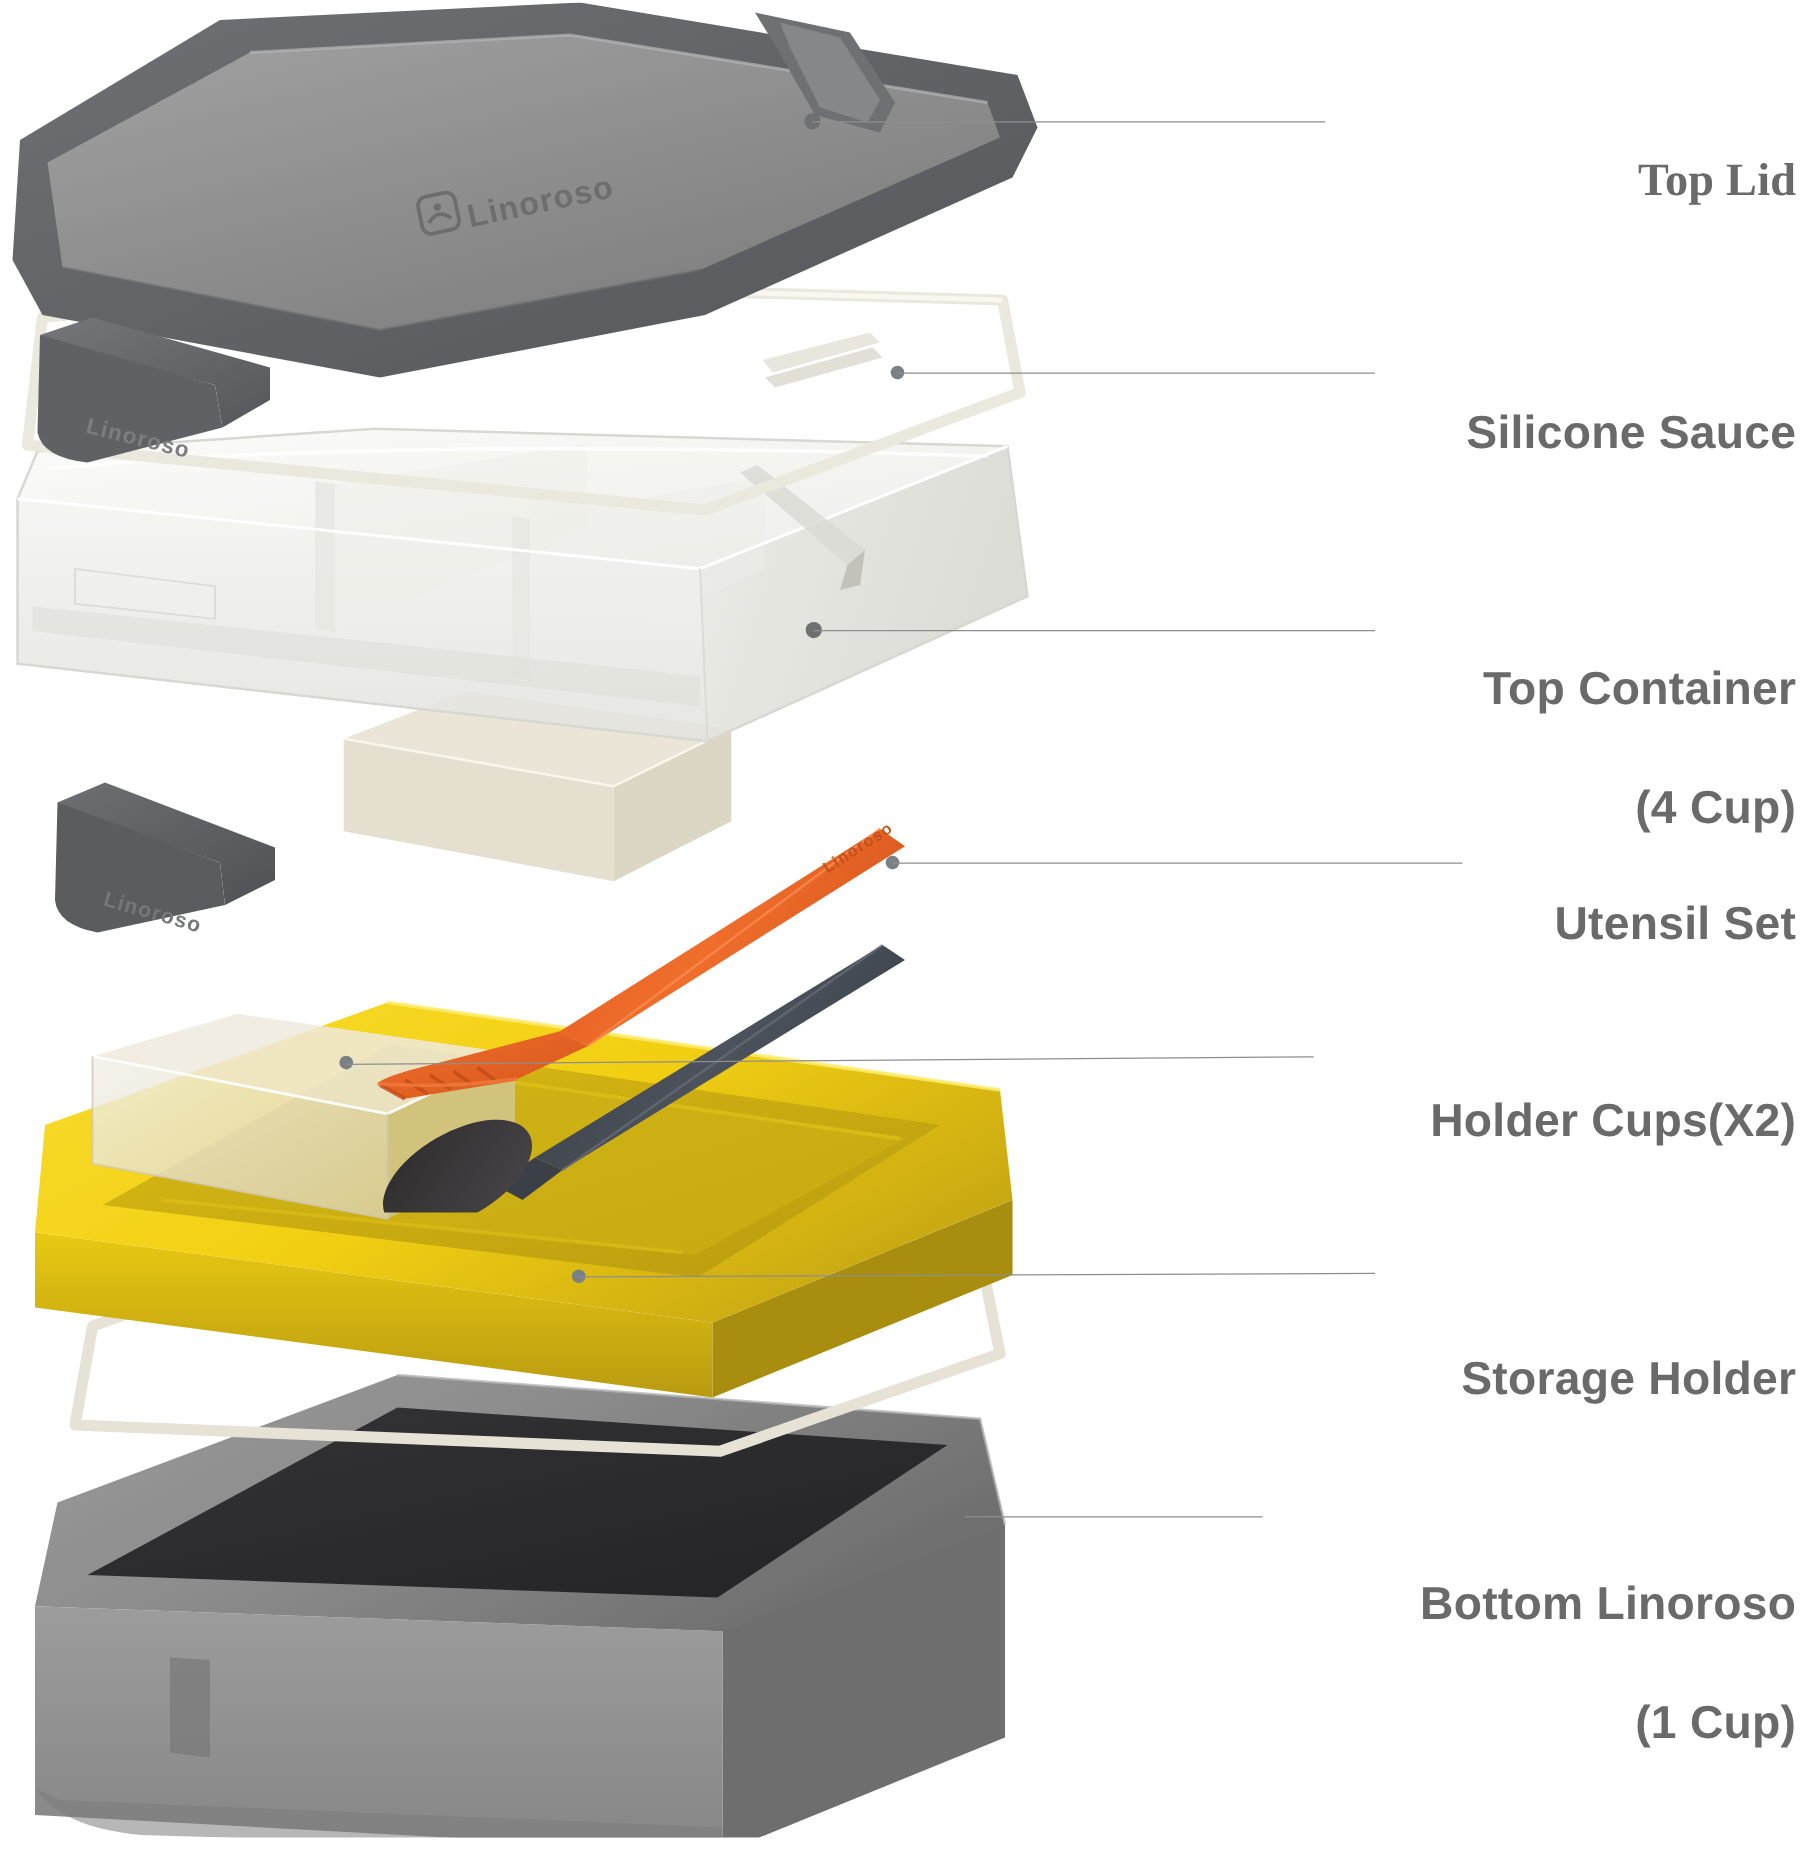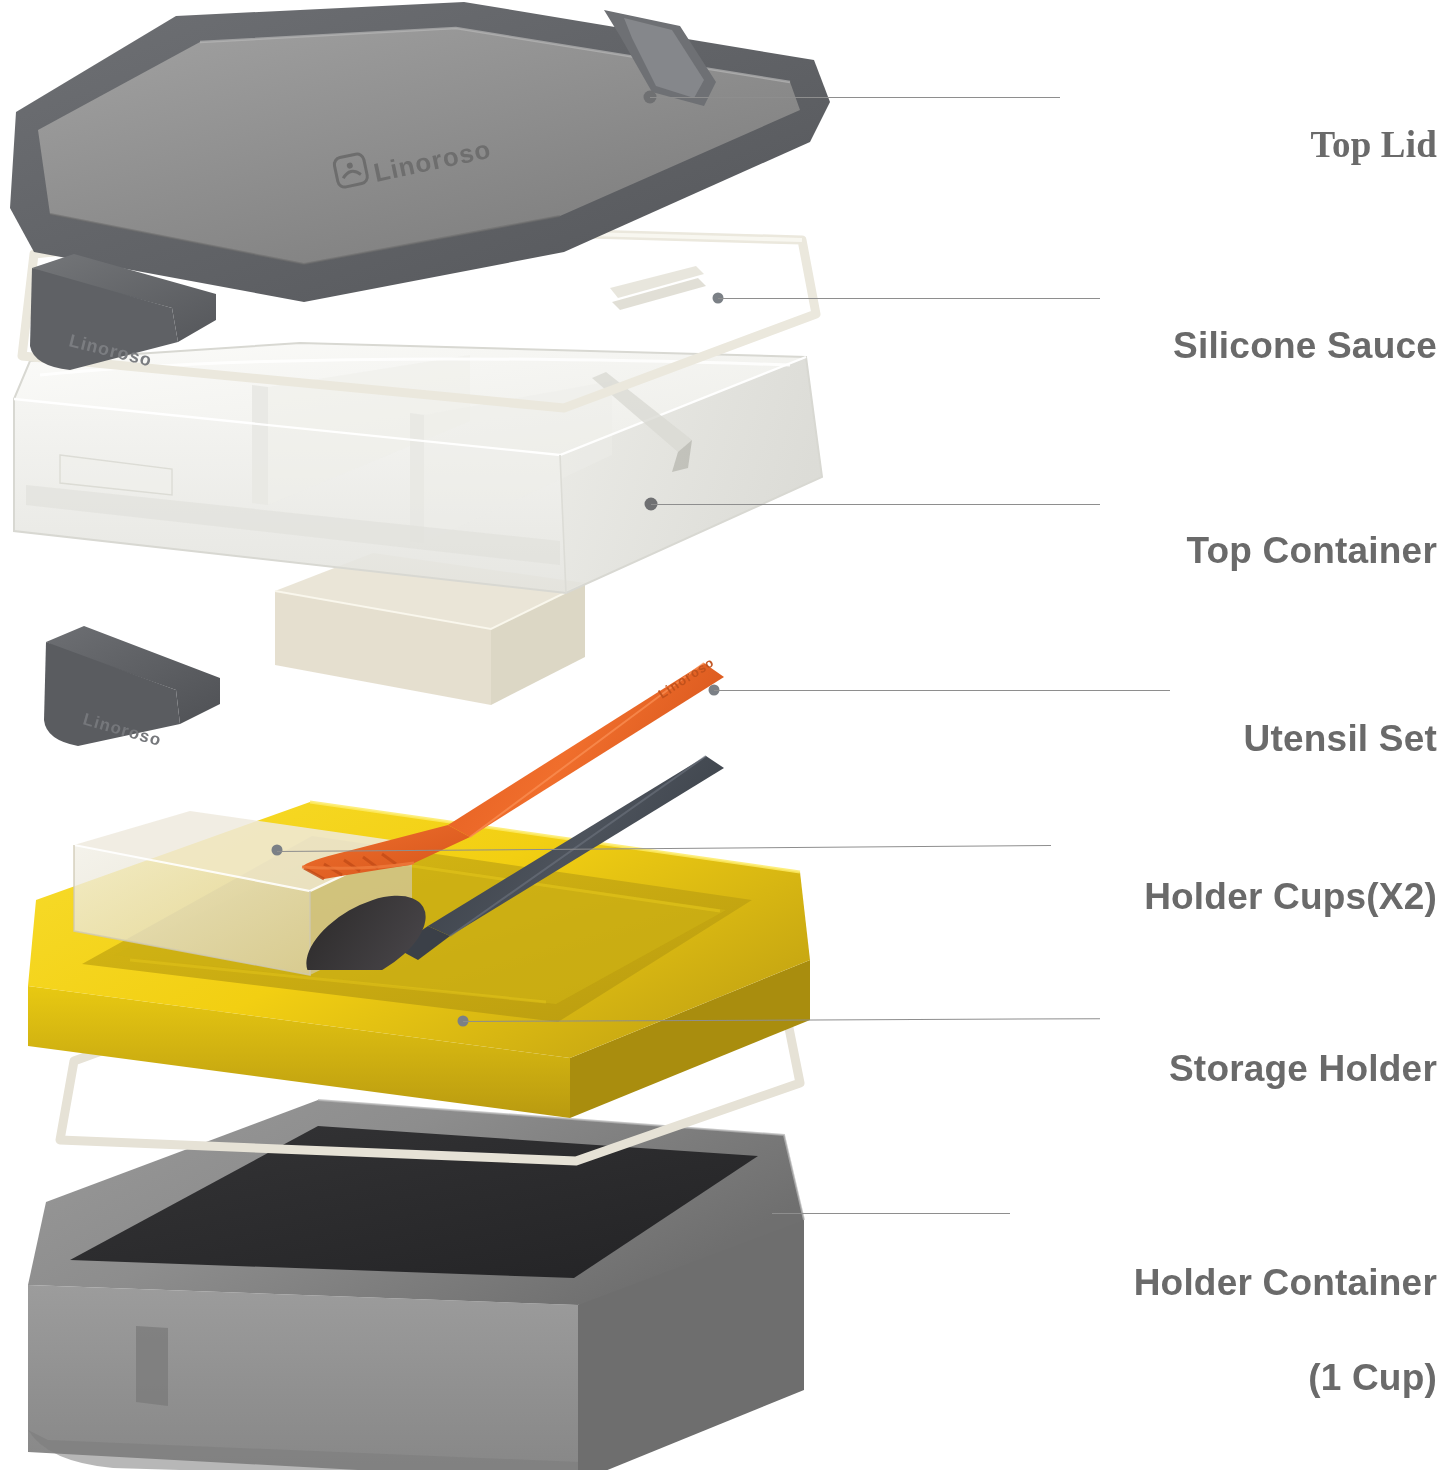--- a/index.html
+++ b/index.html
@@ -372,32 +372,33 @@
   <div class="label" style="top:74px;font-family:Liberation Serif, serif;">
     <span>Top Lid</span>
   </div>
 
   <div class="label" style="top:275px;">
     <span>Silicone Sauce</span>
   </div>
 
   <div class="label" style="top:480px;">
     <div>Top Container</div>
+    <div>(4 Cup)</div>
   </div>
 
   <div class="label" style="top:668px;">
     <span>Utensil Set</span>
   </div>
 
   <div class="label" style="top:826px;">
     <span>Holder Cups(X2)</span>
   </div>
 
-  <div class="label" style="top:998px;">
+  <div class="label" style="top:1032px;">
     <span>Storage Holder</span>
   </div>
 
   <div class="label" style="top:1212px;">
-    <div>Holder Container</div>
+    <div>Bottom Linoroso</div>
     <div>(1 Cup)</div>
   </div>
 
 </div>
 
 </body></html>

